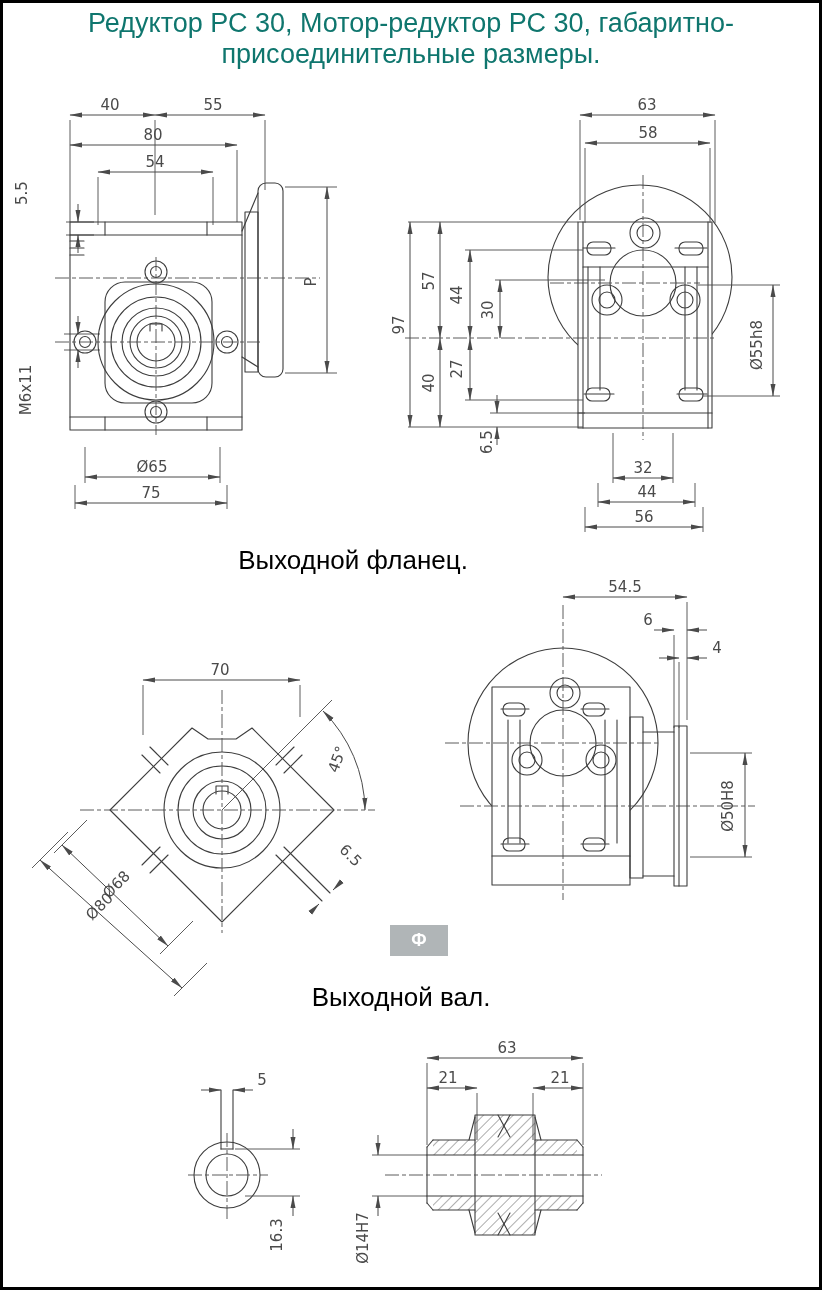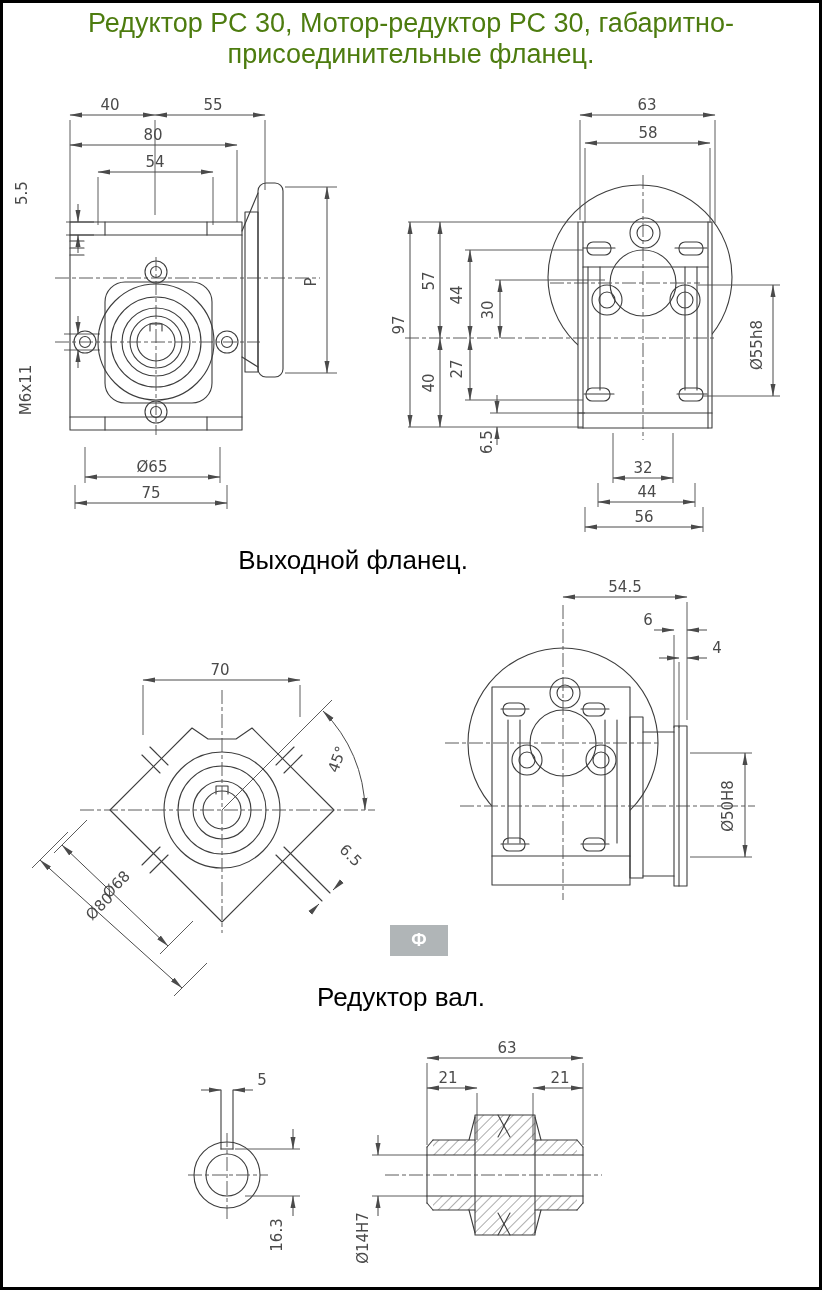--- a/index.html
+++ b/index.html
@@ -1,19 +1,19 @@
 <!DOCTYPE html>
 <html><head>
 <meta charset="utf-8">
 <style>
   html,body{margin:0;padding:0;background:#fff;}
   #page{position:relative;width:822px;height:1290px;background:#fff;
         font-family:"Liberation Sans",sans-serif;overflow:hidden;}
   #frame{position:absolute;inset:0;border:3px solid #000;pointer-events:none;}
-  .title{position:absolute;left:0;right:0;top:8px;text-align:center;color:#4d7c0f;
+  .title{position:absolute;left:0;right:0;top:8px;text-align:center;color:#0f766e;
          font-size:27px;line-height:31px;}
   .sec-title{position:absolute;text-align:center;color:#000000;font-size:26px;}
   #flange-title{left:103px;width:500px;top:545px;}
   #shaft-title{left:40px;width:722px;top:982px;}
   #phi-badge{position:absolute;left:390px;top:925px;width:58px;height:31px;
              display:flex;align-items:center;justify-content:center;
              font-size:18px;font-weight:bold;}
   svg.drw{position:absolute;overflow:visible;}
   .o{fill:none;stroke:#3d3d3d;stroke-width:1.1;stroke-linejoin:round;stroke-linecap:round;}
   .of{fill:#fff;stroke:#3d3d3d;stroke-width:1.1;stroke-linejoin:round;}
@@ -24,21 +24,21 @@
   .h{fill:url(#hat);stroke:none;}
 </style>
 </head>
 <body>
 
 <div id="page">
   <div id="frame"></div>
 
   <div class="title">
     <div>Редуктор РС 30, Мотор-редуктор РС 30, габаритно-</div>
-    <div>присоединительные фланец.</div>
+    <div>присоединительные размеры.</div>
   </div>
 
   <svg class="drw" style="left:10px;top:95px" width="340" height="420">
     <defs>
       <marker id="arw" viewBox="0 0 12 6" refX="11.5" refY="3" markerWidth="13" markerHeight="6.5" orient="auto-start-reverse">
         <path d="M0,0.6 L12,3 L0,5.4 Z" fill="#4a4a4a"></path>
       </marker>
       <pattern id="hat" patternUnits="userSpaceOnUse" width="7" height="7" patternTransform="rotate(45)">
         <line x1="0" y1="0" x2="0" y2="7" stroke="#4a4a4a" stroke-width="0.9"></line>
       </pattern>
@@ -289,21 +289,21 @@
       <line class="e" x1="270" y1="173" x2="332" y2="173"></line>
       <line class="e" x1="270" y1="277" x2="332" y2="277"></line>
       <text class="t" x="313" y="226" transform="rotate(-90 313 226)">Ø50H8</text>
     </g>
   </svg>
 
   <div id="phi-badge" style="background: rgb(176, 181, 183); color: rgb(255, 255, 255);">
     <span>Ф</span>
   </div>
 
-  <div class="sec-title" id="shaft-title">Редуктор вал.</div>
+  <div class="sec-title" id="shaft-title">Выходной вал.</div>
 
   <svg class="drw" style="left:150px;top:1045px" width="180" height="230">
     <g>
       <circle class="o" cx="77" cy="130" r="33"></circle>
       <circle class="o" cx="77" cy="130" r="21"></circle>
       <line class="o" x1="71" y1="45" x2="71" y2="104"></line>
       <line class="o" x1="83" y1="45" x2="83" y2="104"></line>
       <line class="o" x1="71" y1="104" x2="83" y2="104"></line>
       <line class="c" x1="38" y1="130" x2="118" y2="130"></line>
       <line class="c" x1="77" y1="88" x2="77" y2="176"></line>

